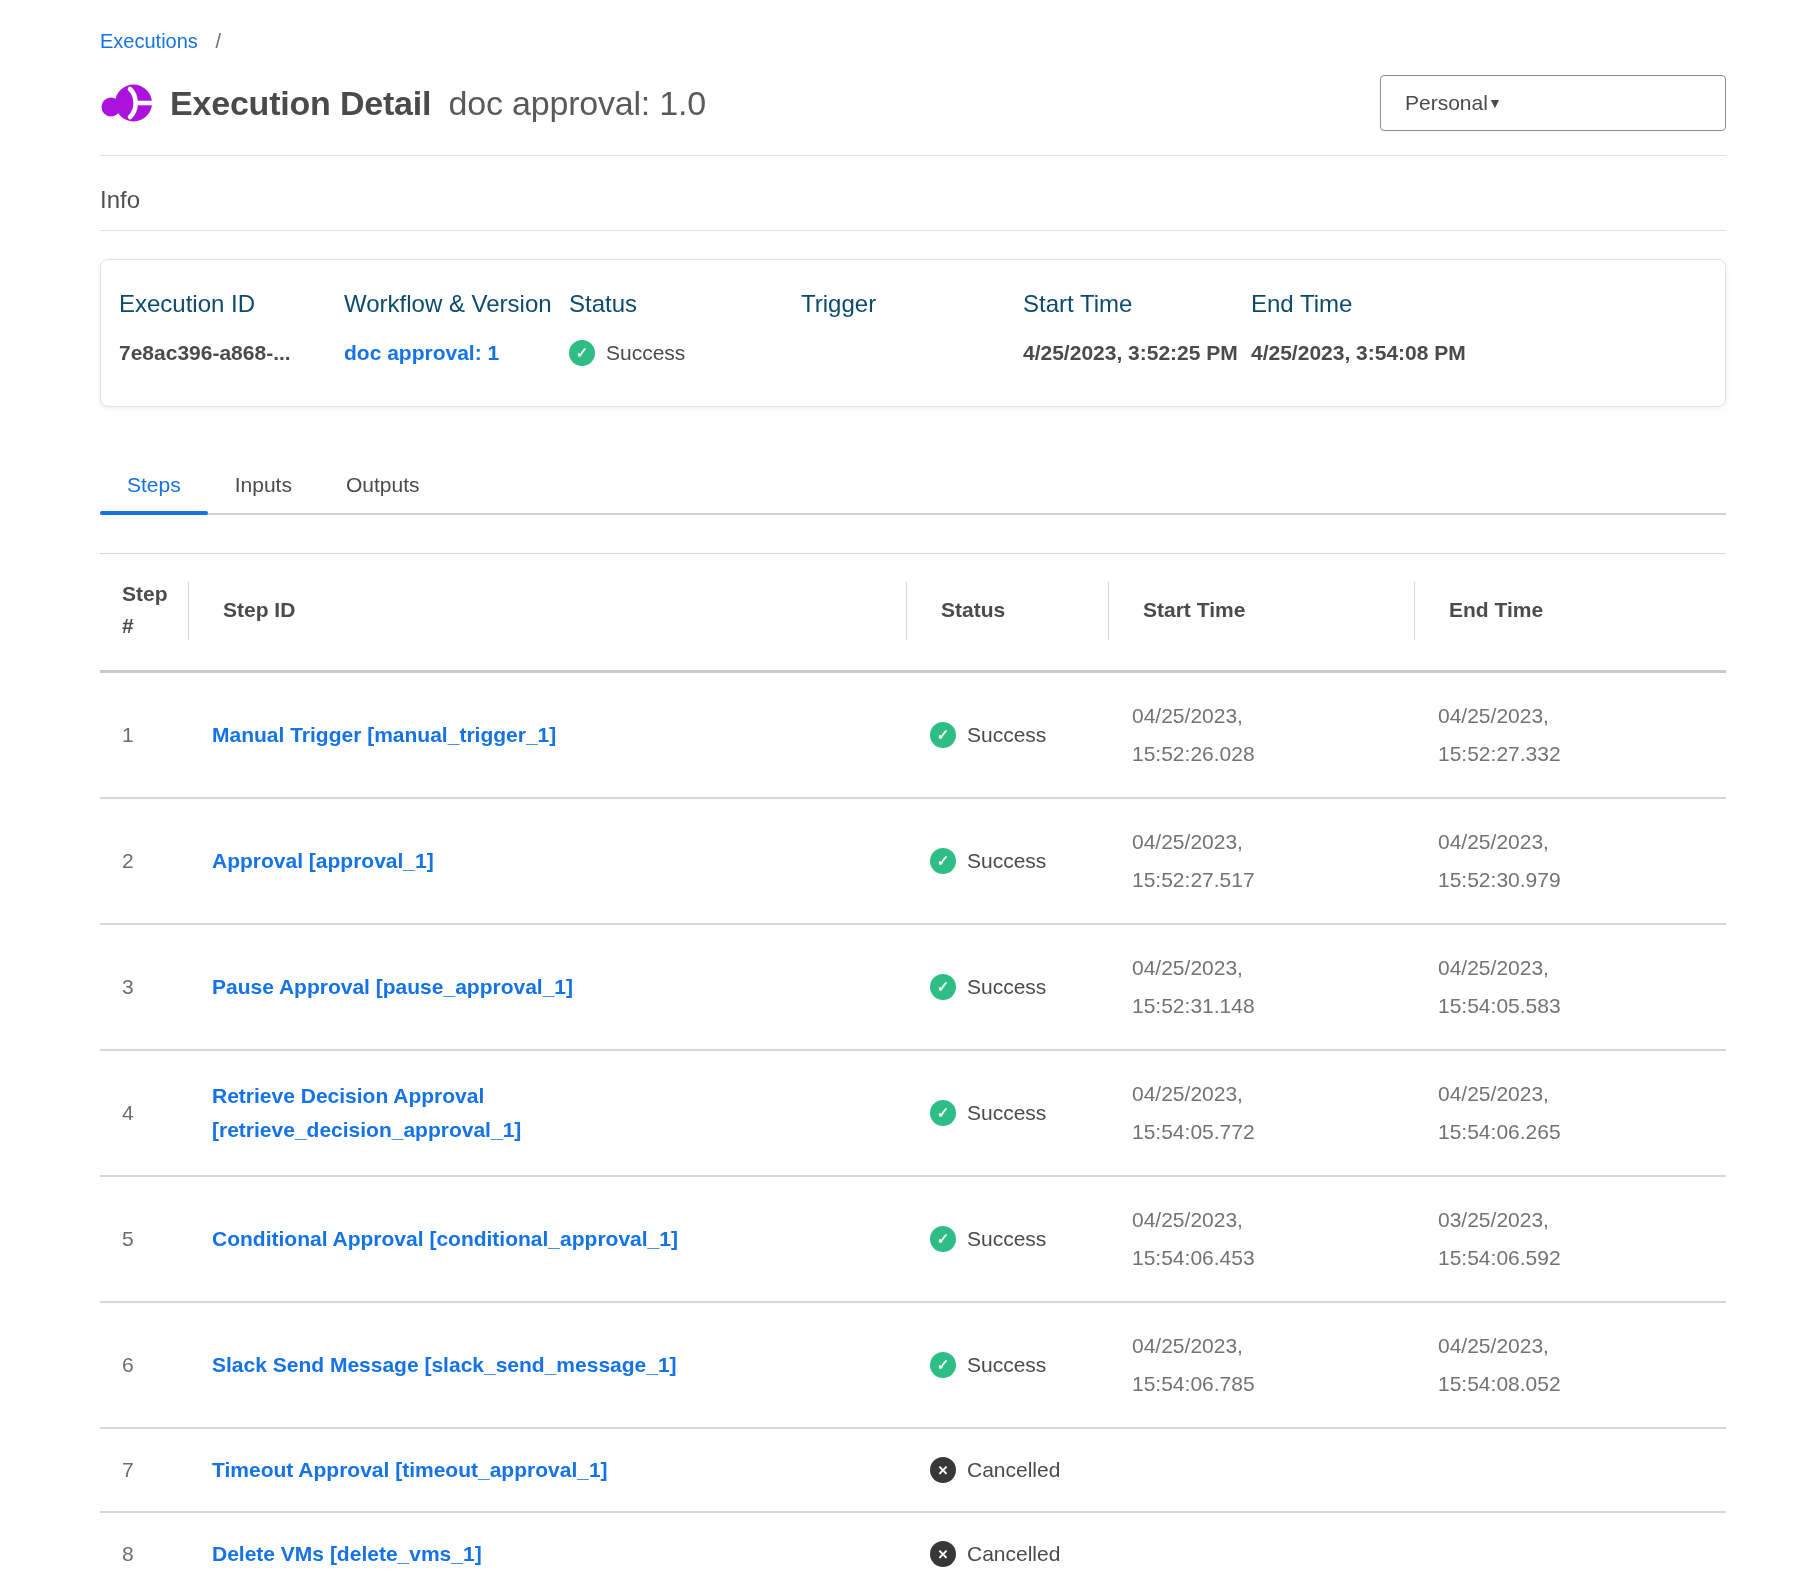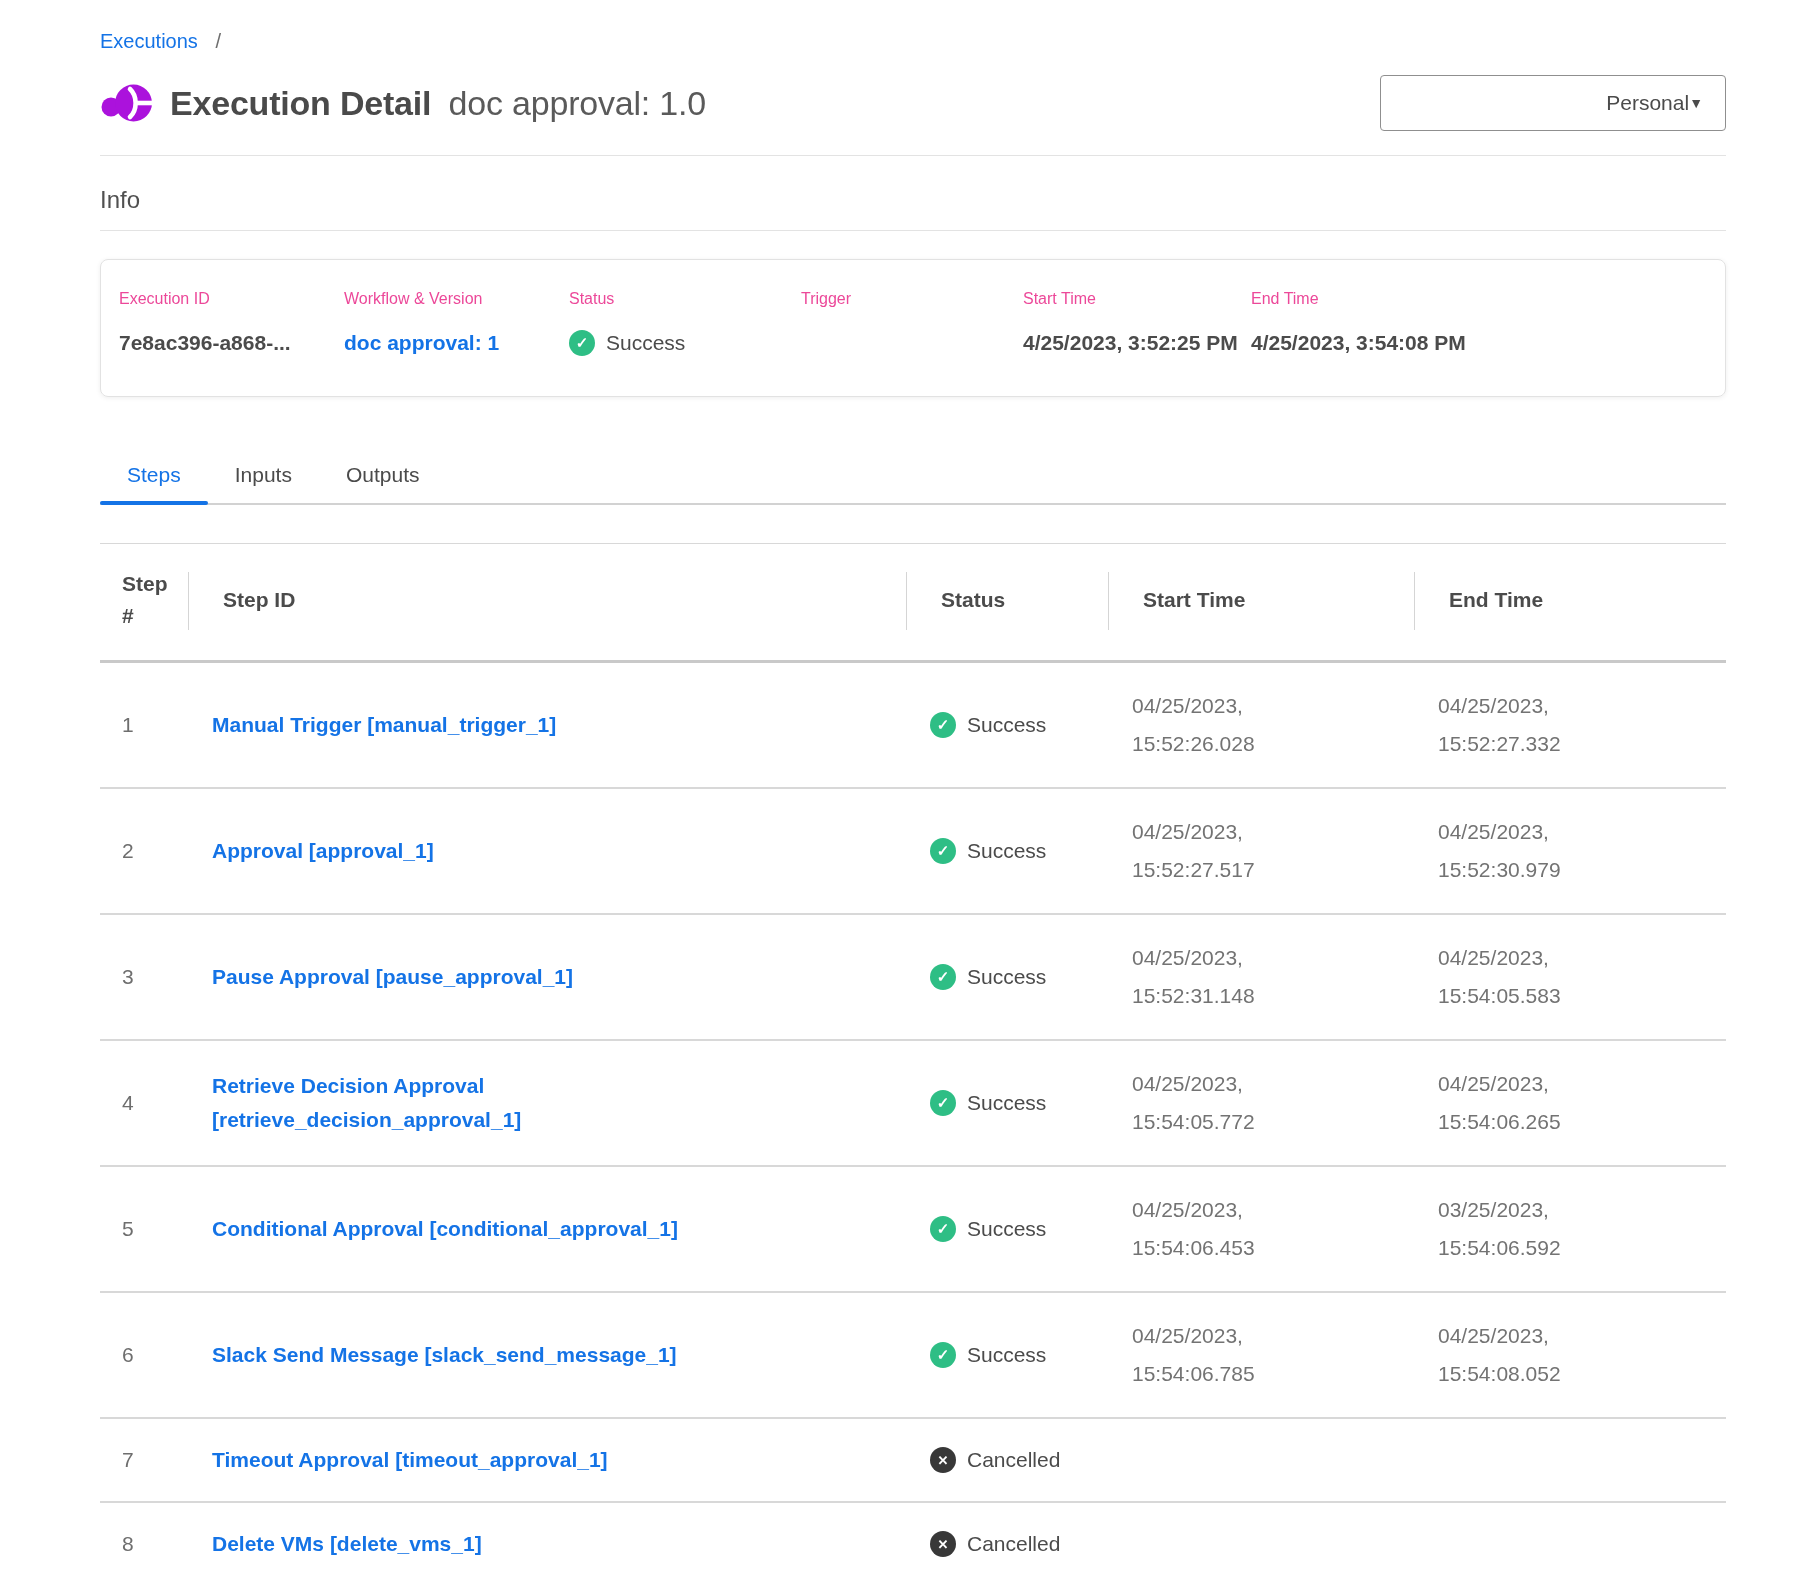--- a/index.html
+++ b/index.html
@@ -18,39 +18,39 @@
   .crumb-sep { color: #6e6e6e; margin-left: 12px; }
 
   
   .header-row { display: flex; justify-content: space-between; align-items: center; }
   .title-group { display: flex; align-items: center; }
   .logo { width: 56px; height: 52px; margin-right: 14px; flex: none; }
   h1 { font-size: 34px; font-weight: 700; color: #4a4a4a; letter-spacing: -0.2px; }
   h1 .subtitle { font-weight: 400; color: #5a5a5a; margin-left: 8px; }
   .workspace-select {
     width: 346px; height: 56px; border: 1px solid #8f8f8f; border-radius: 4px;
-    display: flex; align-items: center; justify-content: flex-end;
+    display: flex; align-items: center; justify-content: flex-start;
     padding: 0 22px 0 24px; font-size: 21px; color: #4b4b4b; cursor: pointer;
     background: #fff;
   }
   .caret { font-size: 14px; color: #4b4b4b; }
 
   .divider { border: none; border-top: 1px solid #e3e3e3; margin-top: 24px; }
 
   
   .info-title { font-size: 24px; font-weight: 400; color: #505050; margin-top: 30px; }
   .info-divider { margin-top: 16px; }
   .info-card {
     margin-top: 28px; border: 1px solid #e2e2e2; border-radius: 8px;
     box-shadow: 0 1px 5px rgba(0,0,0,0.07);
     padding: 30px 0 36px 18px;
     display: grid;
     grid-template-columns: 225px 225px 232px 222px 228px 1fr;
   }
-  .info-field .f-label { font-size: 16px; color: #ec4899; }
+  .info-field .f-label { font-size: 24px; color: #0c4a6e; }
   .info-field .f-value { font-size: 21px; color: #4b4b4b; font-weight: 700; margin-top: 17px; line-height: 35px; }
   .info-field .f-value.link { color: #1473e6; cursor: pointer; text-decoration: none; display: inline-block; }
   .info-field .f-value.time { max-width: 235px; }
   .status-value { display: flex; align-items: center; font-weight: 400 !important; }
 
   
   .status-icon {
     width: 26px; height: 26px; border-radius: 50%; flex: none;
     color: #fff; font-size: 15px; font-weight: 700;
     display: inline-flex; align-items: center; justify-content: center;

